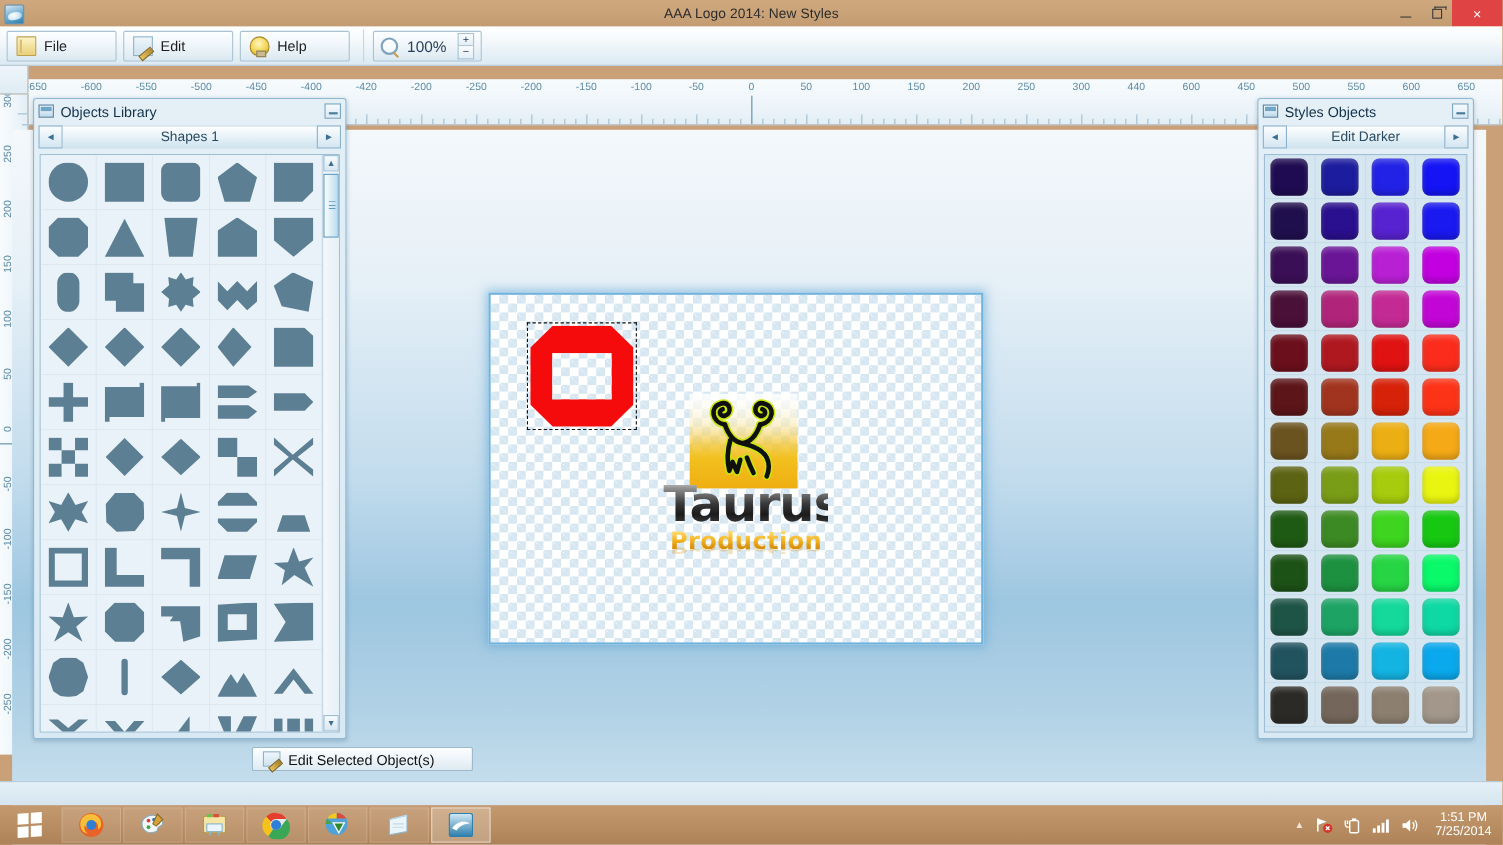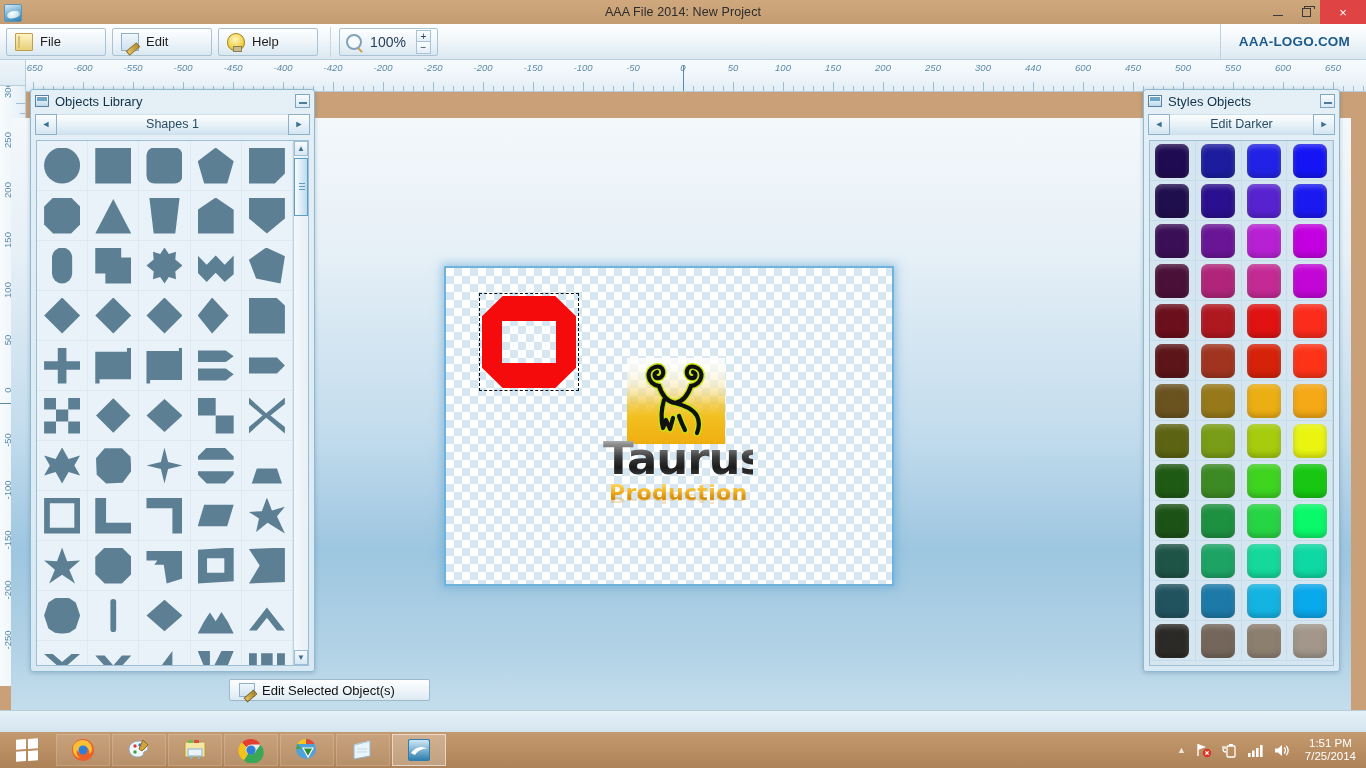--- a/index.html
+++ b/index.html
@@ -83,23 +83,23 @@
   .ic-help::after{content:"";position:absolute;left:5px;bottom:-2px;width:7px;height:4px;background:#c9bb8c;border:1px solid #8d7f55;}
   .ic-zoom { width:16px;height:16px;border:2px solid #7ea3bb;border-radius:50%;background:rgba(255,255,255,.6);}
   .ic-zoom::after{content:"";position:absolute;right:-3px;bottom:-3px;width:6px;height:2px;background:#c79f4a;transform:rotate(45deg);}
 
   
   .ruler-corner {
     position:absolute; left:0; top:60px; width:26px; height:26px;
     background: linear-gradient(180deg,#eef5fa,#dfecf4); border-right:1px solid #b8cdda; border-bottom:1px solid #b8cdda;
   }
   .ruler-h {
-    position:absolute; left:26px; top:60px; width:1340px; height:32px;
+    position:absolute; left:26px; top:72px; width:1340px; height:42px;
     background: linear-gradient(180deg,#f7fbfd 0%, #eef5fa 55%, #e2eef5 100%);
-    border-bottom:1px solid #b8cdda; overflow:hidden;font-style:italic;
+    border-bottom:1px solid #b8cdda; overflow:hidden;
   }
   .ruler-v {
     position:absolute; left:0; top:86px; width:26px; height:600px;
     background: linear-gradient(90deg,#f7fbfd 0%, #eef5fa 55%, #e2eef5 100%);
     border-right:1px solid #b8cdda; overflow:hidden;
   }
   .rh-tick { position:absolute; bottom:0; width:1px; background:#9fbdd0; }
   .rh-lab { position:absolute; top:2px; font-size:9.5px; color:#5b8aa8; transform:translateX(-50%); white-space:nowrap; }
   .rv-tick { position:absolute; right:0; height:1px; background:#9fbdd0; }
   .rv-lab {
@@ -301,21 +301,21 @@
   .clock { color:#fff; font-size:11.5px; line-height:13px; text-align:center; margin-left:6px; }
   .tray-up { color:#f0e4d6; font-size:9px; }
 </style>
 </head>
 <body>
 
 <div id="app">
 
   <div class="titlebar">
     <span class="tb-icon"></span>
-    <span class="tb-title">AAA File 2014: New Project</span>
+    <span class="tb-title">AAA Logo 2014: New Styles</span>
     <span class="tb-buttons">
       <span class="tb-btn">
           <i class="glyph-min"></i>
         </span>
       <span class="tb-btn">
           <i class="glyph-max"></i>
         </span>
       <span class="tb-btn close">×</span>
     </span>
   </div>
@@ -338,24 +338,20 @@
 
     <div class="zoombox">
       <span class="ic ic-zoom"></span>
       <span class="zoom-val">100%</span>
       <span class="spinner">
         <span class="spin-b">+</span>
         <span class="spin-b">−</span>
       </span>
     </div>
 
-    <div class="tbar-right">
-      <span class="tbar-vline"></span>
-      <span class="brand">AAA-LOGO.COM</span>
-    </div>
   </div>
 
   <div class="ruler-corner"></div>
   <div class="ruler-h" id="ruler-h">
       <span class="rh-tick" style="left: 7px; height: 9px;"></span>
       <span class="rh-lab" style="left: 7px;">-650</span>
       <span class="rh-tick" style="left: 17px; height: 5px;"></span>
       <span class="rh-tick" style="left: 27px; height: 5px;"></span>
       <span class="rh-tick" style="left: 37px; height: 5px;"></span>
       <span class="rh-tick" style="left: 47px; height: 5px;"></span>

